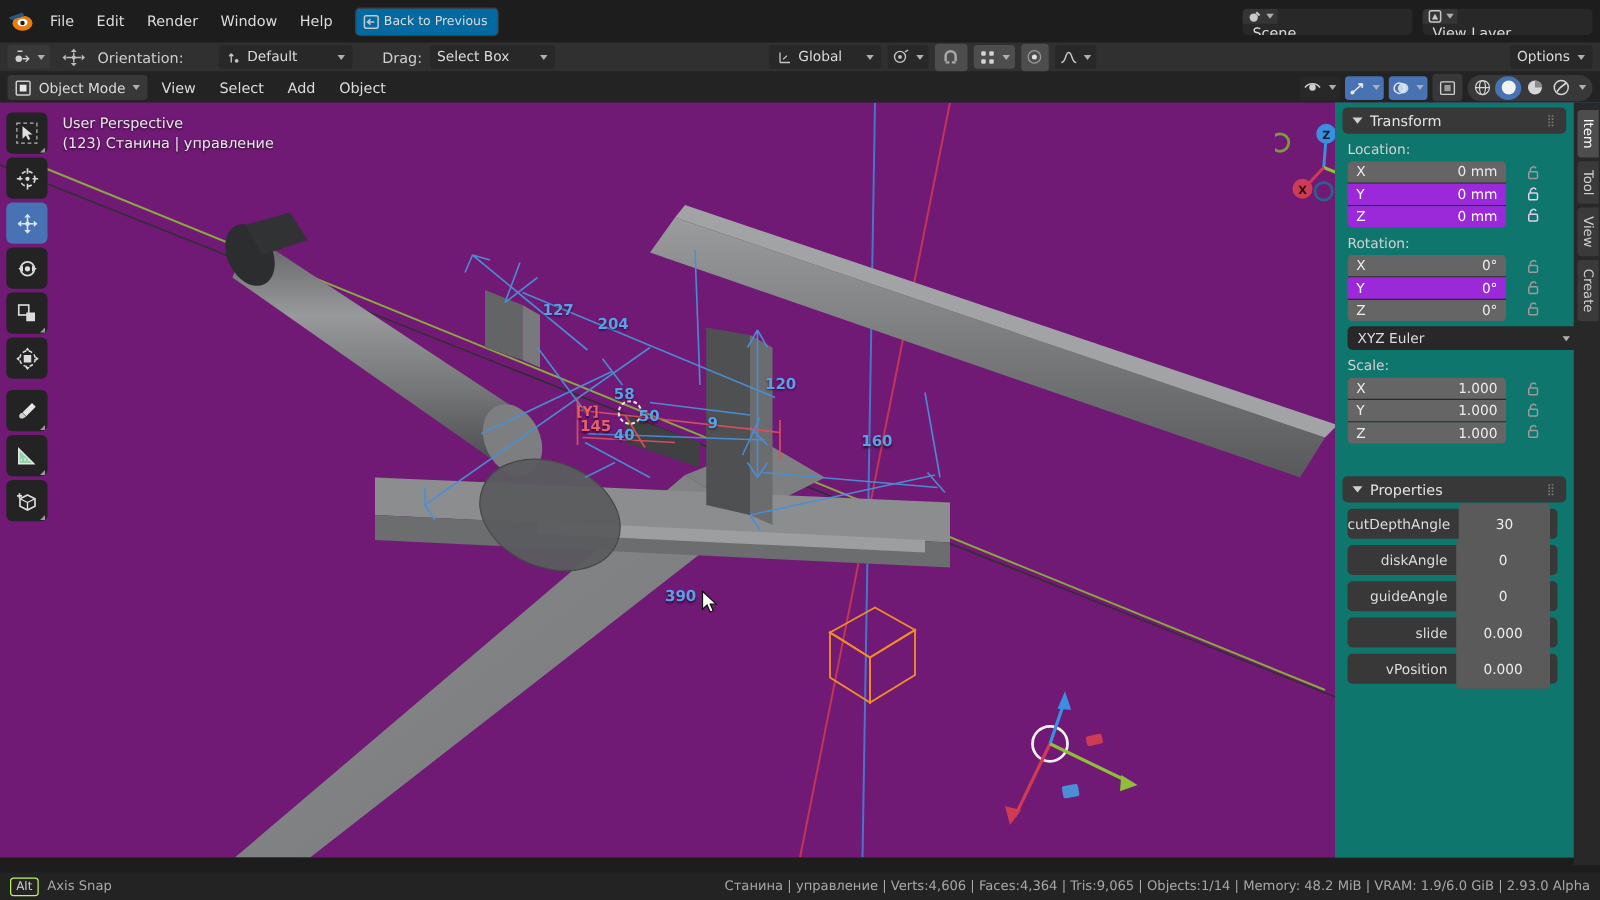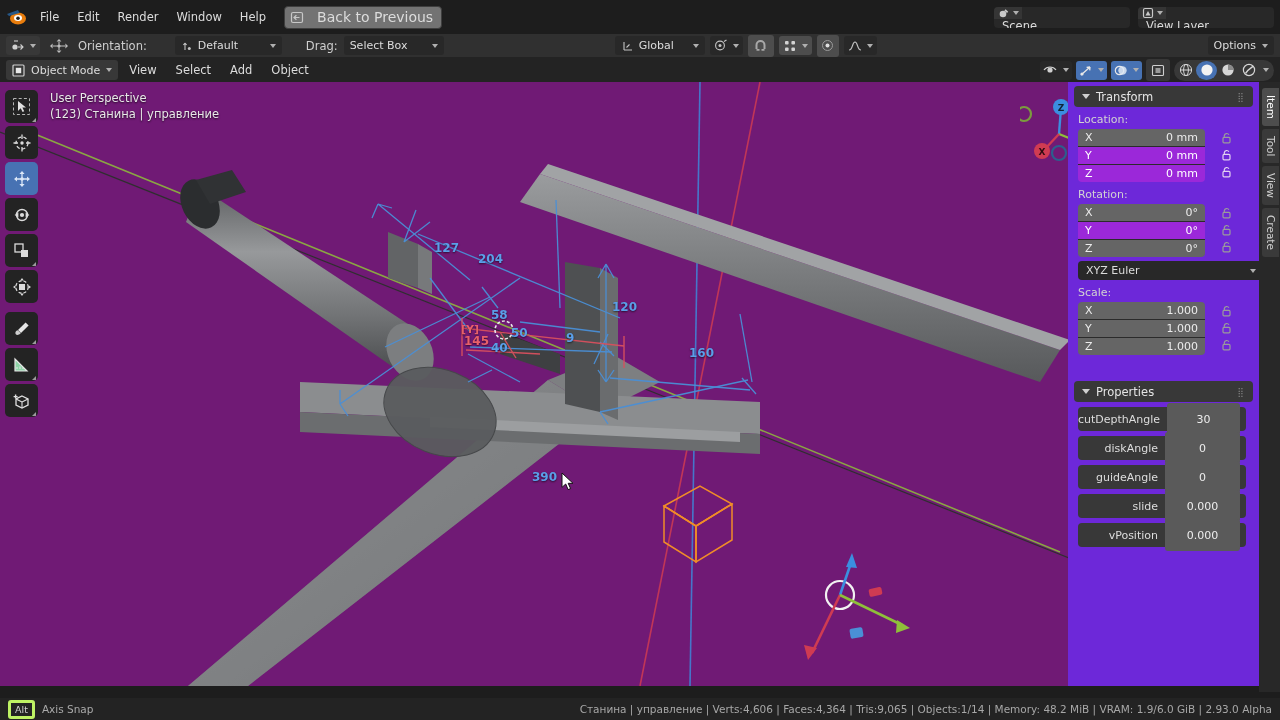--- a/index.html
+++ b/index.html
@@ -13,21 +13,21 @@
   .menu-item{padding:0 8px;height:20px;display:flex;align-items:center;color:#dcdcdc;border-radius:3px;font-size:11.5px;}
   .dropdown{background:#282828;border-radius:3px;height:19px;display:flex;align-items:center;padding:0 6px;gap:5px;color:#dcdcdc;}
   .chev{width:0;height:0;border-left:3.5px solid transparent;border-right:3.5px solid transparent;border-top:4px solid #b0b0b0;}
   .ico{display:inline-flex;align-items:center;justify-content:center;}
   .tbtn{width:26px;height:22px;border-radius:3px;display:flex;align-items:center;justify-content:center;}
 
   
   #topbar{position:absolute;left:0;top:0;width:1280px;height:34px;background:#1d1d1d;display:flex;align-items:center;padding:0 6px;box-sizing:border-box;}
   #blender-logo{width:22px;height:20px;position:relative;margin-right:4px;}
   #topbar .menu-row{display:flex;align-items:center;gap:2px;}
-  .backbtn{display:flex;align-items:center;gap:13px;height:21px;padding:0 8px 0 5px;background:#737373;border:1px solid #3e3e3e;border-radius:4px;margin-left:10px;color:#dcdcdc;font-size:14px;}
+  .backbtn{display:flex;align-items:center;gap:3px;height:21px;padding:0 8px 0 5px;background:#0369a1;border:1px solid #3e3e3e;border-radius:4px;margin-left:10px;color:#dcdcdc;font-size:10px;}
   .scenebox{display:flex;align-items:flex-start;height:21px;background:#282828;border-radius:4px;overflow:hidden;flex-direction:column;}
   .scenebox .sb-ico{width:28px;height:21px;display:flex;align-items:center;justify-content:center;gap:2px;background:#353535;}
   .scenebox .sb-name{padding:0 10px 0 8px;min-width:118px;color:#dcdcdc;font-size:11.5px;}
   .scenebox .sb-btn{width:22px;height:21px;display:flex;align-items:center;justify-content:center;background:#3a3a3a;}
   .scenebox .sb-x{width:20px;height:21px;display:flex;align-items:center;justify-content:center;color:#6a6a6a;font-size:12px;}
 
   
   #toolrow{position:absolute;left:0;top:34px;width:1280px;height:24px;background:#303030;display:flex;align-items:center;padding:0 6px;box-sizing:border-box;gap:6px;border-bottom:1px solid #232323;}
   .lbl{color:#cfcfcf;font-size:11.5px;}
 
@@ -44,21 +44,21 @@
   .ltool{width:33px;height:33px;border-radius:5px;background:#232323;display:flex;align-items:center;justify-content:center;position:relative;}
   .ltool.active{background:#4772b3;}
   .ltool .corner{position:absolute;right:2px;bottom:1px;width:0;height:0;border-left:4px solid transparent;border-bottom:4px solid #9a9a9a;}
 
   
   #navgizmo{position:absolute;right:182px;top:12px;width:78px;height:78px;}
   #vpbtns{position:absolute;right:186px;top:80px;display:flex;flex-direction:column;gap:6px;}
   .vpbtn{width:26px;height:26px;border-radius:50%;background:#2c2c2cdd;display:flex;align-items:center;justify-content:center;}
 
   
-  #sidebar{position:absolute;right:0;top:82px;width:212px;height:604px;background:#6d28d9;box-sizing:border-box;}
+  #sidebar{position:absolute;right:0;top:82px;width:212px;height:604px;background:#0f766e;box-sizing:border-box;}
   #sidebar-inner{position:absolute;left:0;top:0;width:191px;height:604px;padding:0;}
   .panel-head{display:flex;align-items:center;gap:6px;height:21px;padding:0 8px;background:#383838;border-radius:4px;margin:4px 6px 0 6px;color:#e4e4e4;font-size:11.5px;}
   .panel-head .tri{width:0;height:0;border-left:4px solid transparent;border-right:4px solid transparent;border-top:5px solid #d0d0d0;}
   .grip{margin-left:auto;color:#7a7a7a;letter-spacing:1px;font-size:9px;}
   .sublabel{color:#d2d2d2;font-size:11px;margin:6px 0 3px 10px;}
   .vecgroup{margin:0 8px 0 10px;border-radius:4px;overflow:hidden;width:127px;}
   .vecrow{display:flex;align-items:center;height:17px;padding:0 7px;justify-content:space-between;font-size:11px;border-bottom:1px solid #2b2b2b;}
   .vecrow:last-child{border-bottom:none;}
   .vecrow.gray{background:#656565;color:#ececec;}
   .vecrow.purple{background:#9b28d9;color:#fff;}
@@ -69,21 +69,21 @@
   .propcard .pname{font-size:11px;color:#dddddd;}
   .propcard .pval{width:75px;height:32px;background:#5a5a5a;border-radius:3px;display:flex;align-items:center;justify-content:center;font-size:11px;color:#ededed;}
   #props-wrap{position:absolute;left:0;top:295px;width:191px;}
   #tabcol{position:absolute;right:0;top:0;width:21px;height:604px;background:#282828;padding-top:6px;}
   .vtab{width:17px;margin:0 0 3px 3px;background:#3a3a3a;border-radius:3px 0 0 3px;color:#cfcfcf;font-size:10.5px;
         writing-mode:vertical-rl;text-orientation:mixed;display:flex;align-items:center;justify-content:center;padding:7px 0;}
   .vtab.sel{background:#4d4d4d;color:#fff;}
 
   
   #statusbar{position:absolute;left:0;bottom:0;width:1280px;height:22px;background:#232323;display:flex;align-items:center;padding:0 8px;box-sizing:border-box;font-size:10.5px;color:#a9a9a9;}
-  .keycap{border:3px solid #bef264;border-radius:3px;padding:0 4px;height:13px;line-height:13px;font-size:9.5px;color:#cfcfcf;margin-right:7px;}
+  .keycap{border:1px solid #bef264;border-radius:3px;padding:0 4px;height:13px;line-height:13px;font-size:9.5px;color:#cfcfcf;margin-right:7px;}
   #status-right{margin-left:auto;color:#a7a7a7;font-size:10.5px;white-space:nowrap;}
 
   .dimtext{position:absolute;font-size:12px;font-weight:bold;pointer-events:none;text-shadow:0 1px 2px rgba(0,0,0,.6);}
   .blue{color:#5a9fe8;}
   .red{color:#e8606a;}
   #cursor{position:absolute;left:561px;top:390px;width:14px;height:18px;}
 </style>
 </head>
 <body>
 

